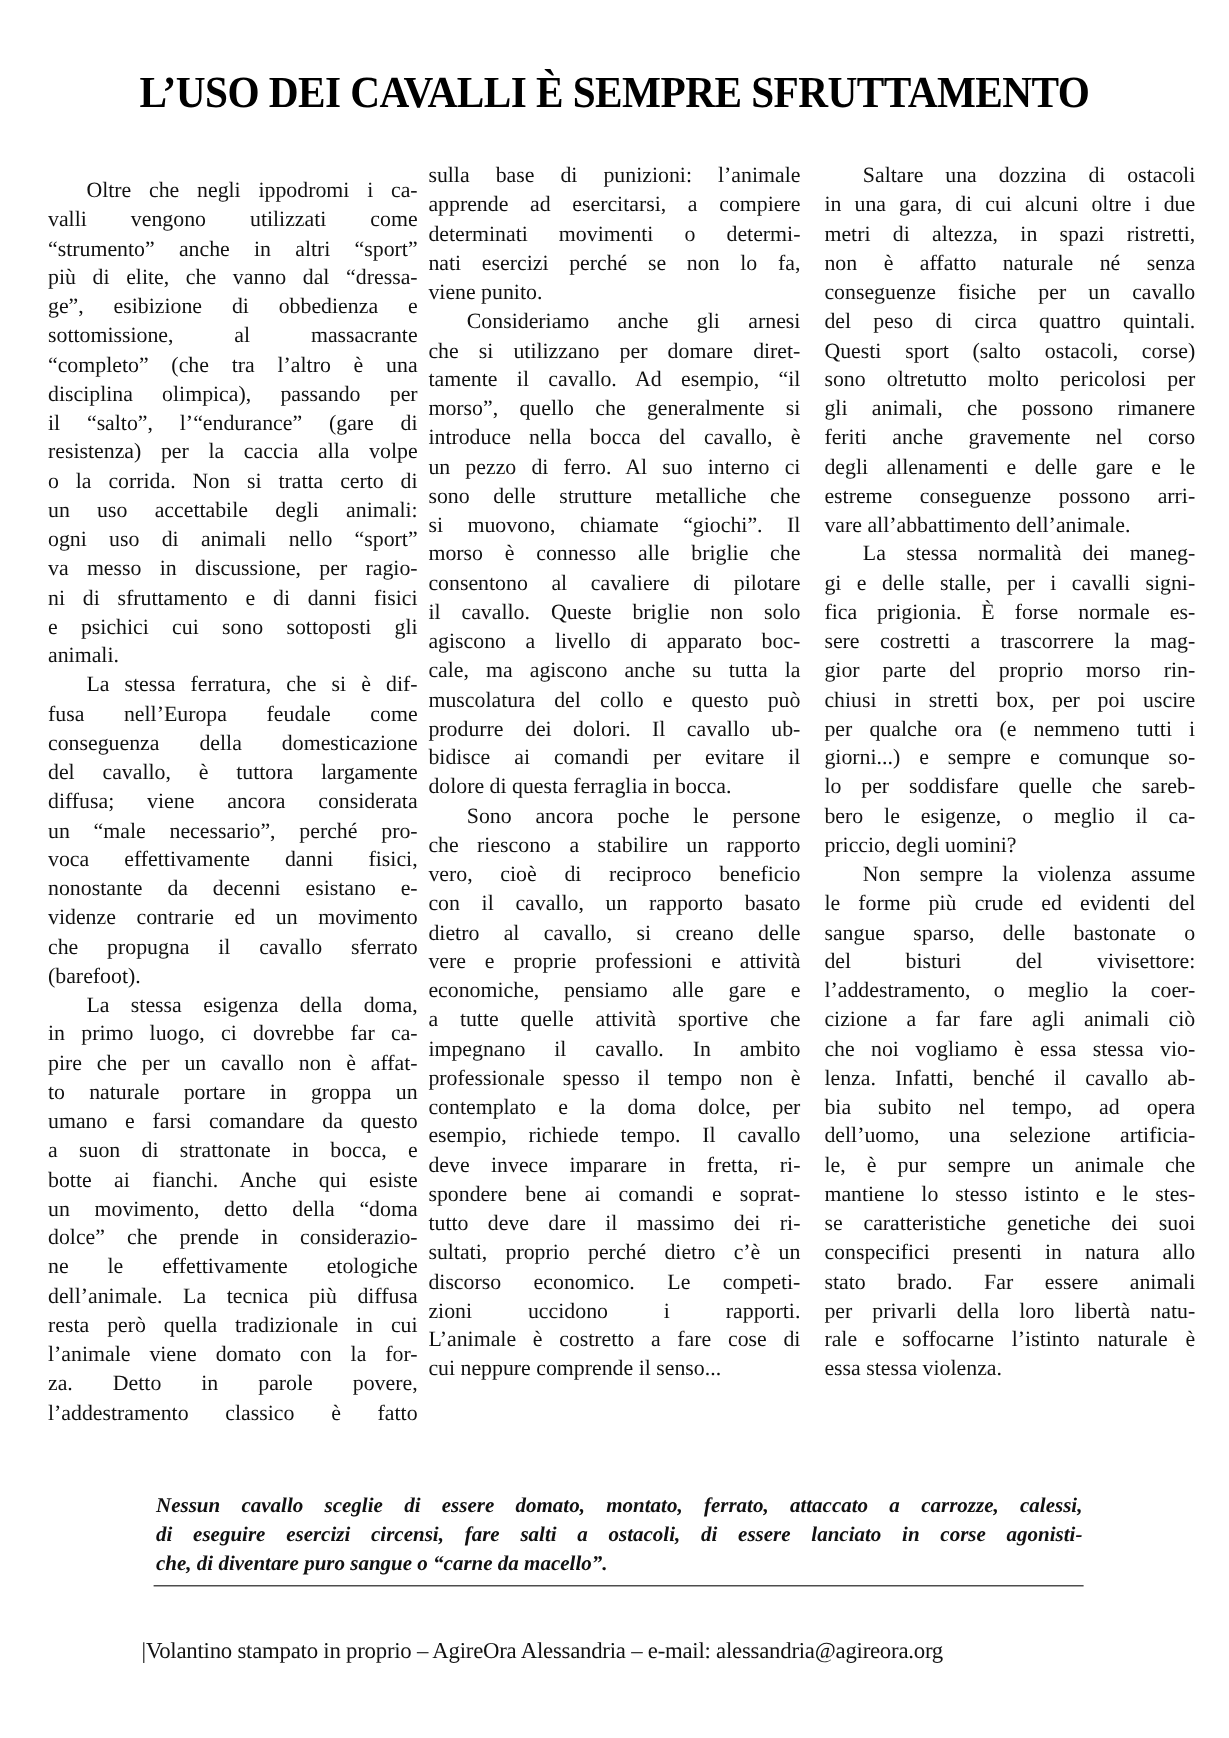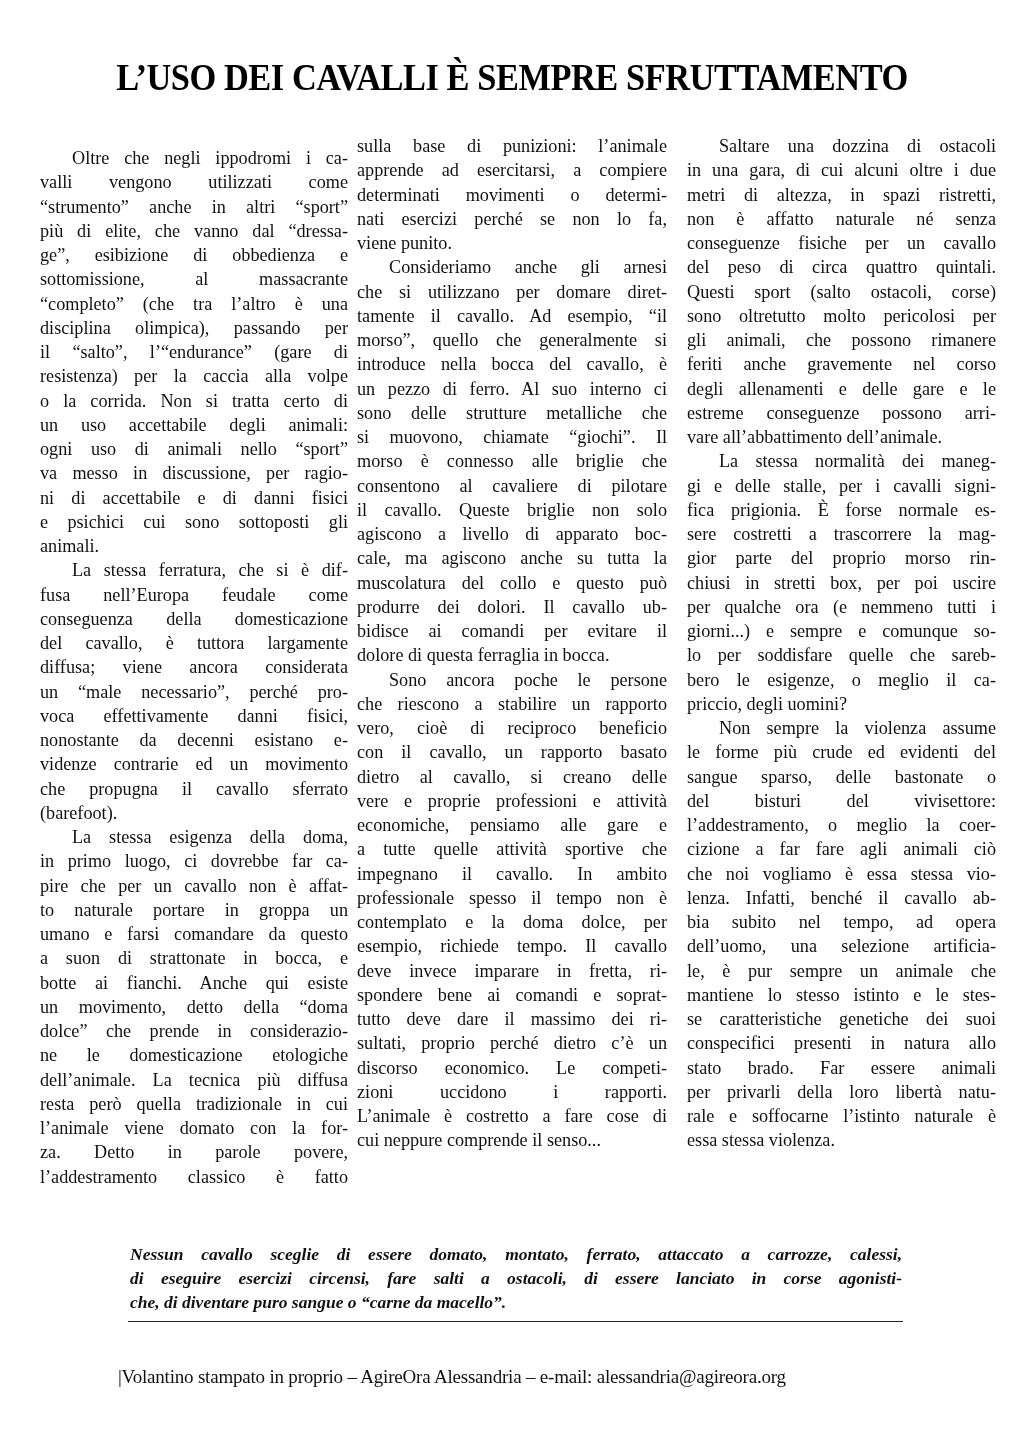--- a/index.html
+++ b/index.html
@@ -37,21 +37,21 @@
     <span class="ln">ge”, esibizione di obbedienza e</span>
     <span class="ln">sottomissione, al massacrante</span>
     <span class="ln">“completo” (che tra l’altro è una</span>
     <span class="ln">disciplina olimpica), passando per</span>
     <span class="ln">il “salto”, l’“endurance” (gare di</span>
     <span class="ln">resistenza) per la caccia alla volpe</span>
     <span class="ln">o la corrida. Non si tratta certo di</span>
     <span class="ln">un uso accettabile degli animali:</span>
     <span class="ln">ogni uso di animali nello “sport”</span>
     <span class="ln">va messo in discussione, per ragio-</span>
-    <span class="ln">ni di accettabile e di danni fisici</span>
+    <span class="ln">ni di sfruttamento e di danni fisici</span>
     <span class="ln">e psichici cui sono sottoposti gli</span>
     <span class="ln last">animali.</span>
     <span class="ln indent">La stessa ferratura, che si è dif-</span>
     <span class="ln">fusa nell’Europa feudale come</span>
     <span class="ln">conseguenza della domesticazione</span>
     <span class="ln">del cavallo, è tuttora largamente</span>
     <span class="ln">diffusa; viene ancora considerata</span>
     <span class="ln">un “male necessario”, perché pro-</span>
     <span class="ln">voca effettivamente danni fisici,</span>
     <span class="ln">nonostante da decenni esistano e-</span>
@@ -60,21 +60,21 @@
     <span class="ln last">(barefoot).</span>
     <span class="ln indent">La stessa esigenza della doma,</span>
     <span class="ln">in primo luogo, ci dovrebbe far ca-</span>
     <span class="ln">pire che per un cavallo non è affat-</span>
     <span class="ln">to naturale portare in groppa un</span>
     <span class="ln">umano e farsi comandare da questo</span>
     <span class="ln">a suon di strattonate in bocca, e</span>
     <span class="ln">botte ai fianchi. Anche qui esiste</span>
     <span class="ln">un movimento, detto della “doma</span>
     <span class="ln">dolce” che prende in considerazio-</span>
-    <span class="ln">ne le domesticazione etologiche</span>
+    <span class="ln">ne le effettivamente etologiche</span>
     <span class="ln">dell’animale. La tecnica più diffusa</span>
     <span class="ln">resta però quella tradizionale in cui</span>
     <span class="ln">l’animale viene domato con la for-</span>
     <span class="ln">za. Detto in parole povere,</span>
     <span class="ln">l’addestramento classico è fatto</span>
   </div>
 <div class="col col2">
     <span class="ln">sulla base di punizioni: l’animale</span>
     <span class="ln">apprende ad esercitarsi, a compiere</span>
     <span class="ln">determinati movimenti o determi-</span>

